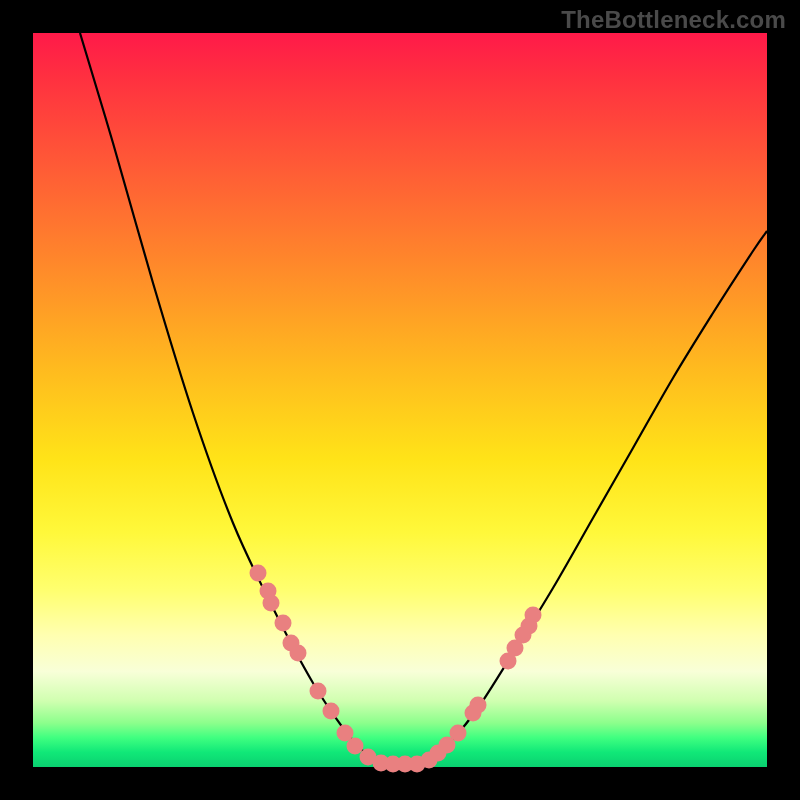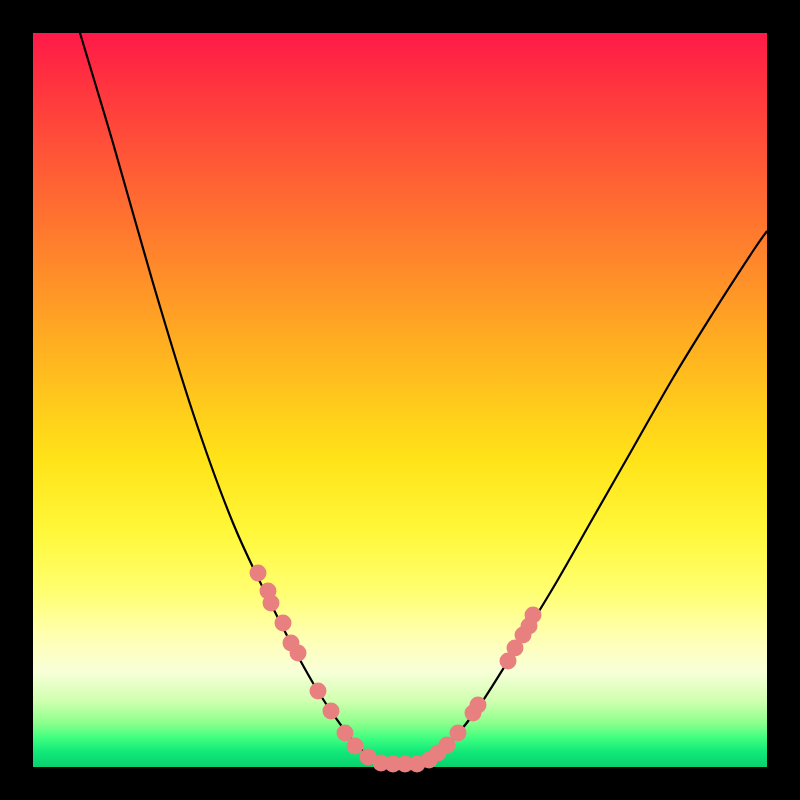--- a/index.html
+++ b/index.html
@@ -47,20 +47,21 @@
     position: absolute;
     left: 0; top: 0;
     width: 734px; height: 734px;
     overflow: visible;
   }
 </style>
 </head>
 <body>
 
 <div class="frame">
+  <div class="watermark">TheBottleneck.com</div>
   <div class="plot-area">
     <svg class="curve" viewBox="0 0 734 734">
       <path id="curve-path" fill="none" stroke="#000000" stroke-width="2.2" d="M 47 0 C 52.5 18.3, 67.8 68.3, 80 110 C 92.2 151.7, 106.7 205.0, 120 250 C 133.3 295.0, 146.7 340.0, 160 380 C 173.3 420.0, 186.7 457.5, 200 490 C 213.3 522.5, 226.7 548.3, 240 575 C 253.3 601.7, 268.3 630.0, 280 650 C 291.7 670.0, 301.7 683.7, 310 695 C 318.3 706.3, 324.2 712.5, 330 718 C 335.8 723.5, 340.3 725.8, 345 728 C 349.7 730.2, 353.8 730.5, 358 731 C 362.2 731.5, 366.0 731.0, 370 731 C 374.0 731.0, 377.3 732.0, 382 731 C 386.7 730.0, 392.0 728.8, 398 725 C 404.0 721.2, 410.2 716.3, 418 708 C 425.8 699.7, 434.7 689.7, 445 675 C 455.3 660.3, 467.5 640.0, 480 620 C 492.5 600.0, 506.7 577.5, 520 555 C 533.3 532.5, 546.7 508.3, 560 485 C 573.3 461.7, 586.7 438.3, 600 415 C 613.3 391.7, 626.7 367.5, 640 345 C 653.3 322.5, 666.7 301.2, 680 280 C 693.3 258.8, 711.0 231.7, 720 218 C 729.0 204.3, 731.7 201.3, 734 198"></path>
       <g id="dots-left">
           <circle cx="225" cy="540" r="8.5" fill="#e98080" stroke="#d06868" stroke-width="0"></circle>
           <circle cx="235" cy="558" r="8.5" fill="#e98080" stroke="#d06868" stroke-width="0"></circle>
           <circle cx="238" cy="570" r="8.5" fill="#e98080" stroke="#d06868" stroke-width="0"></circle>
           <circle cx="250" cy="590" r="8.5" fill="#e98080" stroke="#d06868" stroke-width="0"></circle>
           <circle cx="258" cy="610" r="8.5" fill="#e98080" stroke="#d06868" stroke-width="0"></circle>
           <circle cx="265" cy="620" r="8.5" fill="#e98080" stroke="#d06868" stroke-width="0"></circle>

